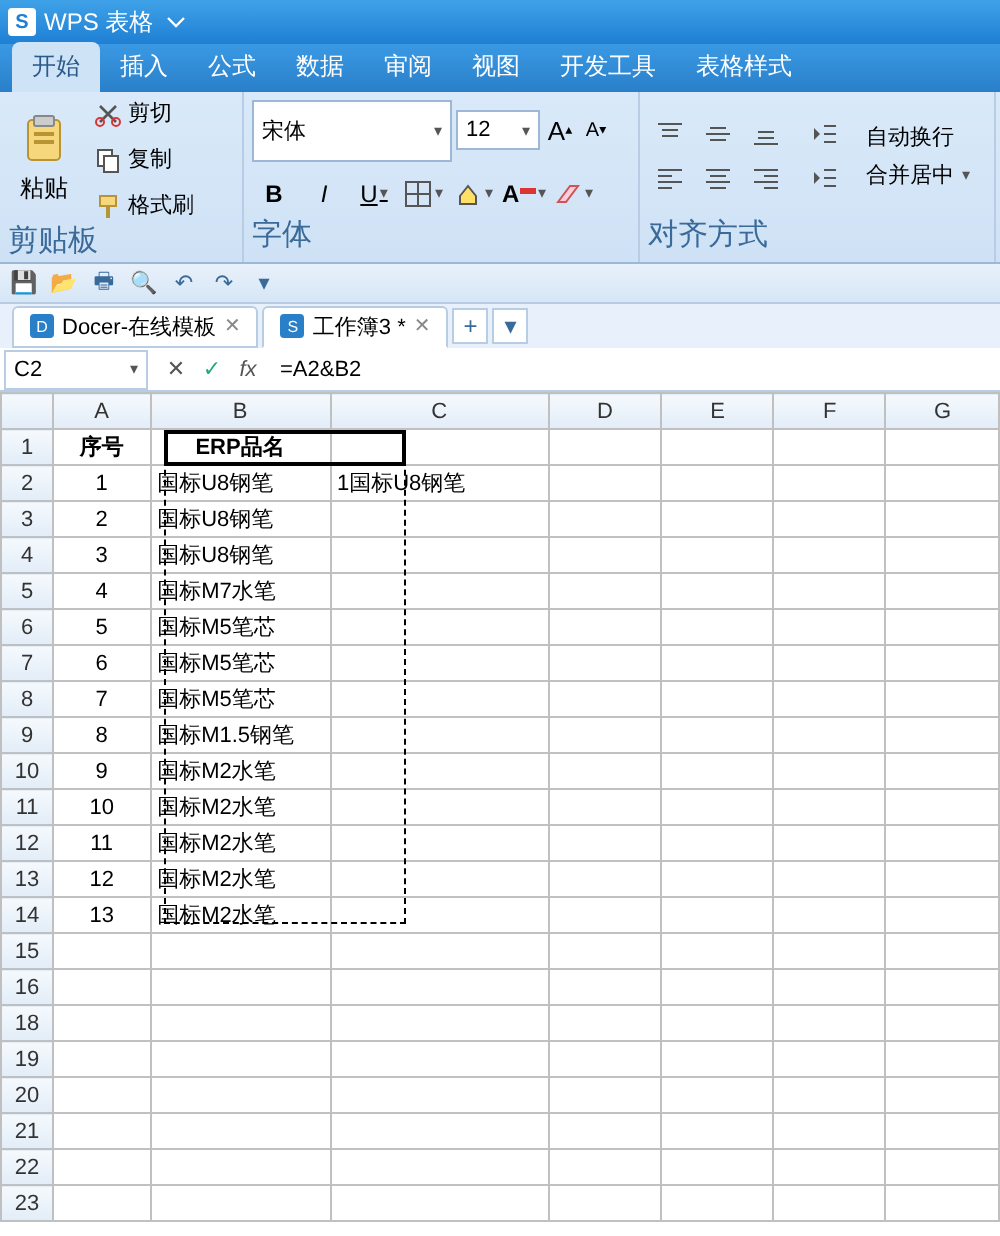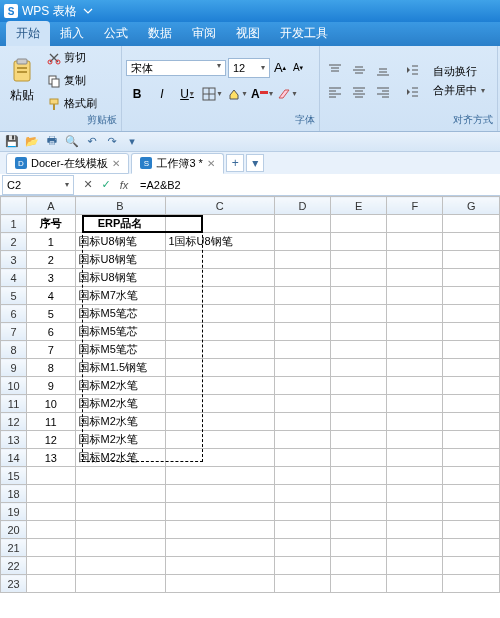--- a/index.html
+++ b/index.html
@@ -7,28 +7,28 @@
 .titlebar{height:22px;background:linear-gradient(#3fa2e8,#1e7fd4);color:#fff;display:flex;align-items:center;padding:0 4px;gap:4px}
 .tb-logo{width:14px;height:14px;background:#fff;color:#1e7fd4;font-weight:bold;display:flex;align-items:center;justify-content:center;border-radius:2px;font-size:10px}
 .tb-title{font-size:12px}
 .tb-dd{width:10px;height:10px;margin-left:2px}
 .ribbon-tabs{height:24px;background:linear-gradient(#3a99e3,#2a7fc9);display:flex;align-items:flex-end;padding-left:6px;gap:0}
 .rtab{padding:4px 10px;color:#fff;font-size:12px;cursor:pointer}
 .rtab.active{background:#cfe3f7;color:#2a5a8a;border-radius:4px 4px 0 0}
 .ribbon{height:86px;background:linear-gradient(#d9e9f9,#cfe2f5);border-bottom:1px solid #9cb8d6;display:flex}
 .rgroup{border-right:1px solid #b8cde4;display:flex;flex-direction:column;justify-content:space-between;padding:2px 4px}
 .rgroup-body{display:flex;gap:4px;flex:1;align-items:center}
-.rgroup-label{text-align:right;font-size:10px;color:#3a6a9a;padding-bottom:2px}
+.rgroup-label{text-align:left;font-size:15px;color:#3a6a9a;padding-bottom:2px}
 .big-btn{display:flex;flex-direction:column;align-items:center;gap:2px;padding:2px 4px;cursor:pointer}
 .big-btn .icon{width:28px;height:28px}
 .small-btns{display:flex;flex-direction:column;gap:6px}
 .small-btn{display:flex;align-items:center;gap:3px;padding:1px 3px;cursor:pointer;font-size:11px}
 .small-btn .icon{width:14px;height:14px}
 .font-row{display:flex;gap:2px;align-items:center;margin-bottom:3px}
-.font-select{width:100px;height:16px;border:1px solid #9cb8d6;background:#fff;font-size:11px;padding:0 4px;display:flex;justify-content:space-between}
+.font-select{width:100px;height:31px;border:1px solid #9cb8d6;background:#fff;font-size:11px;padding:0 4px;display:flex;align-items:center;justify-content:space-between}
 .size-select{width:42px;height:20px;border:1px solid #9cb8d6;background:#fff;font-size:11px;padding:0 4px;display:flex;align-items:center;justify-content:space-between}
 .mini-ico{width:16px;height:16px;display:flex;align-items:center;justify-content:center;font-size:12px;cursor:pointer}
 .btn-row{display:flex;gap:3px;align-items:center}
 .tbtn{width:22px;height:20px;display:flex;align-items:center;justify-content:center;cursor:pointer;font-size:12px}
 .dd{font-size:8px;color:#555;margin-left:1px}
 .align-grid{display:grid;grid-template-columns:repeat(3,22px);grid-template-rows:repeat(2,20px);gap:2px}
 .qat{height:20px;background:linear-gradient(#e8f1fb,#d6e6f6);border-bottom:1px solid #b8cde4;display:flex;align-items:center;padding:0 4px;gap:4px}
 .qat-ico{width:16px;height:16px;cursor:pointer;display:flex;align-items:center;justify-content:center;font-size:11px;color:#3a6a9a}
 .doctabs{height:22px;background:#e8f1fb;display:flex;align-items:center;gap:2px;padding:0 6px}
 .doctab{display:flex;align-items:center;gap:4px;padding:2px 8px;border:1px solid #b8cde4;background:#fff;border-radius:3px 3px 0 0;font-size:11px;cursor:pointer}
@@ -70,20 +70,21 @@
 </div>
 
 <div class="ribbon-tabs" id="ribbon-tabs">
     <div class="rtab active">开始</div>
     <div class="rtab">插入</div>
     <div class="rtab">公式</div>
     <div class="rtab">数据</div>
     <div class="rtab">审阅</div>
     <div class="rtab">视图</div>
     <div class="rtab">开发工具</div>
+    <div class="rtab">表格样式</div>
   </div>
 
 <div class="ribbon">
   <div class="rgroup" style="width:122px">
     <div class="rgroup-body">
       <div class="big-btn">
         <svg class="icon" viewBox="0 0 28 28">
             <rect x="6" y="4" width="16" height="20" rx="2" fill="#f7d77c" stroke="#b89435"></rect>
             <rect x="9" y="2" width="10" height="5" rx="1" fill="#ccc" stroke="#888"></rect>
             <rect x="9" y="10" width="10" height="2" fill="#b89435"></rect>
@@ -446,20 +447,30 @@
           <th class="rowhdr">15</th>
           <td class="col-A "></td>
           <td class="col-B "></td>
           <td class="col-C "></td>
           <td class="col-D "></td>
           <td class="col-E "></td>
           <td class="col-F "></td>
           <td class="col-G "></td>
         </tr>
         <tr>
+          <th class="rowhdr">16</th>
+          <td class="col-A "></td>
+          <td class="col-B "></td>
+          <td class="col-C "></td>
+          <td class="col-D "></td>
+          <td class="col-E "></td>
+          <td class="col-F "></td>
+          <td class="col-G "></td>
+        </tr>
+        <tr>
           <th class="rowhdr">18</th>
           <td class="col-A "></td>
           <td class="col-B "></td>
           <td class="col-C "></td>
           <td class="col-D "></td>
           <td class="col-E "></td>
           <td class="col-F "></td>
           <td class="col-G "></td>
         </tr>
         <tr>

